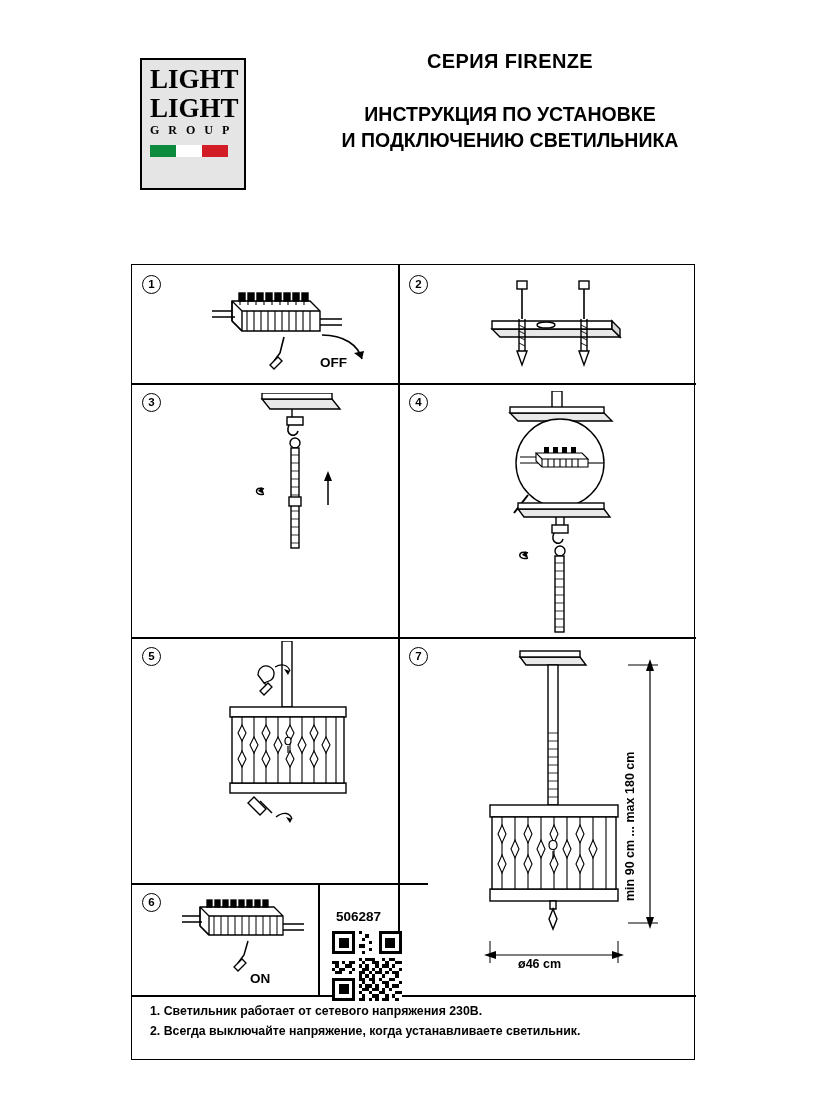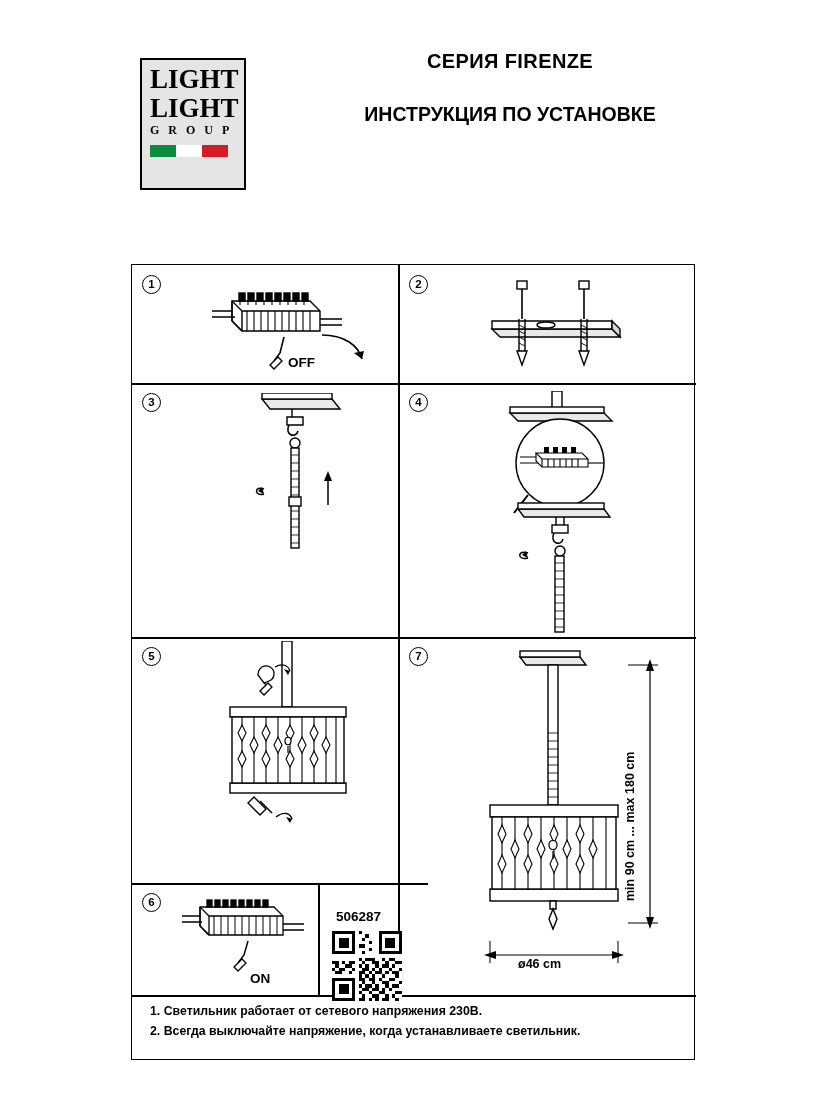--- a/index.html
+++ b/index.html
@@ -84,20 +84,21 @@
     <div class="flag">
       <span class="g"></span>
         <span class="w"></span>
         <span class="r"></span>
     </div>
   </div>
 
   <div class="title-block">
     <div class="t-series">СЕРИЯ FIRENZE</div>
     <div class="t-instr">ИНСТРУКЦИЯ ПО УСТАНОВКЕ</div>
+    <div class="t-instr" style="margin-top:0">И ПОДКЛЮЧЕНИЮ СВЕТИЛЬНИКА</div>
   </div>
 
   <div class="frame">
 
     <div class="hline" style="left:0; top:118px; width:564px; height:1.6px;"></div>
     <div class="hline" style="left:0; top:372px; width:564px; height:1.6px;"></div>
     <div class="hline" style="left:0; top:618px; width:296px; height:1.6px;"></div>
     <div class="hline" style="left:0; top:730px; width:564px; height:1.6px;"></div>
     <div class="vline" style="left:266px; top:0; width:1.6px; height:372px;"></div>
     <div class="vline" style="left:266px; top:372px; width:1.6px; height:358px;"></div>
@@ -136,21 +137,21 @@
         <path d="M20 32 L40 32 M20 38 L43 38"></path>
         <path d="M128 40 L150 40 M128 46 L150 46"></path>
 
         <path d="M92 58 L88 74 L82 82" stroke-width="1.6"></path>
         <path d="M78 86 L86 78 L90 82 L82 90 Z" fill="#fff"></path>
 
         <path d="M130 56 C152 56 166 66 170 80" stroke-width="1.6"></path>
         <path d="M170 80 L162 74 L172 72 Z" fill="#000" stroke="none"></path>
       </g>
     </svg>
-    <div class="cap" style="left:156px; top:90px;">OFF</div>
+    <div class="cap" style="left:188px; top:90px;">OFF</div>
 
     <svg style="position:absolute; left:330px; top:8px;" width="190" height="108" viewBox="0 0 190 108">
       <g stroke="#000" fill="none" stroke-width="1.4">
 
         <path d="M30 56 L150 56 L158 64 L38 64 Z" fill="#e9e9e9"></path>
         <path d="M30 48 L150 48 L150 56 L30 56 Z" fill="#fff"></path>
         <path d="M150 48 L158 56 L158 64 L150 56 Z" fill="#d8d8d8"></path>
         <ellipse cx="84" cy="52" rx="9" ry="3" fill="#fff"></ellipse>
 
         <path d="M60 14 L60 46" stroke-width="1.6"></path>

